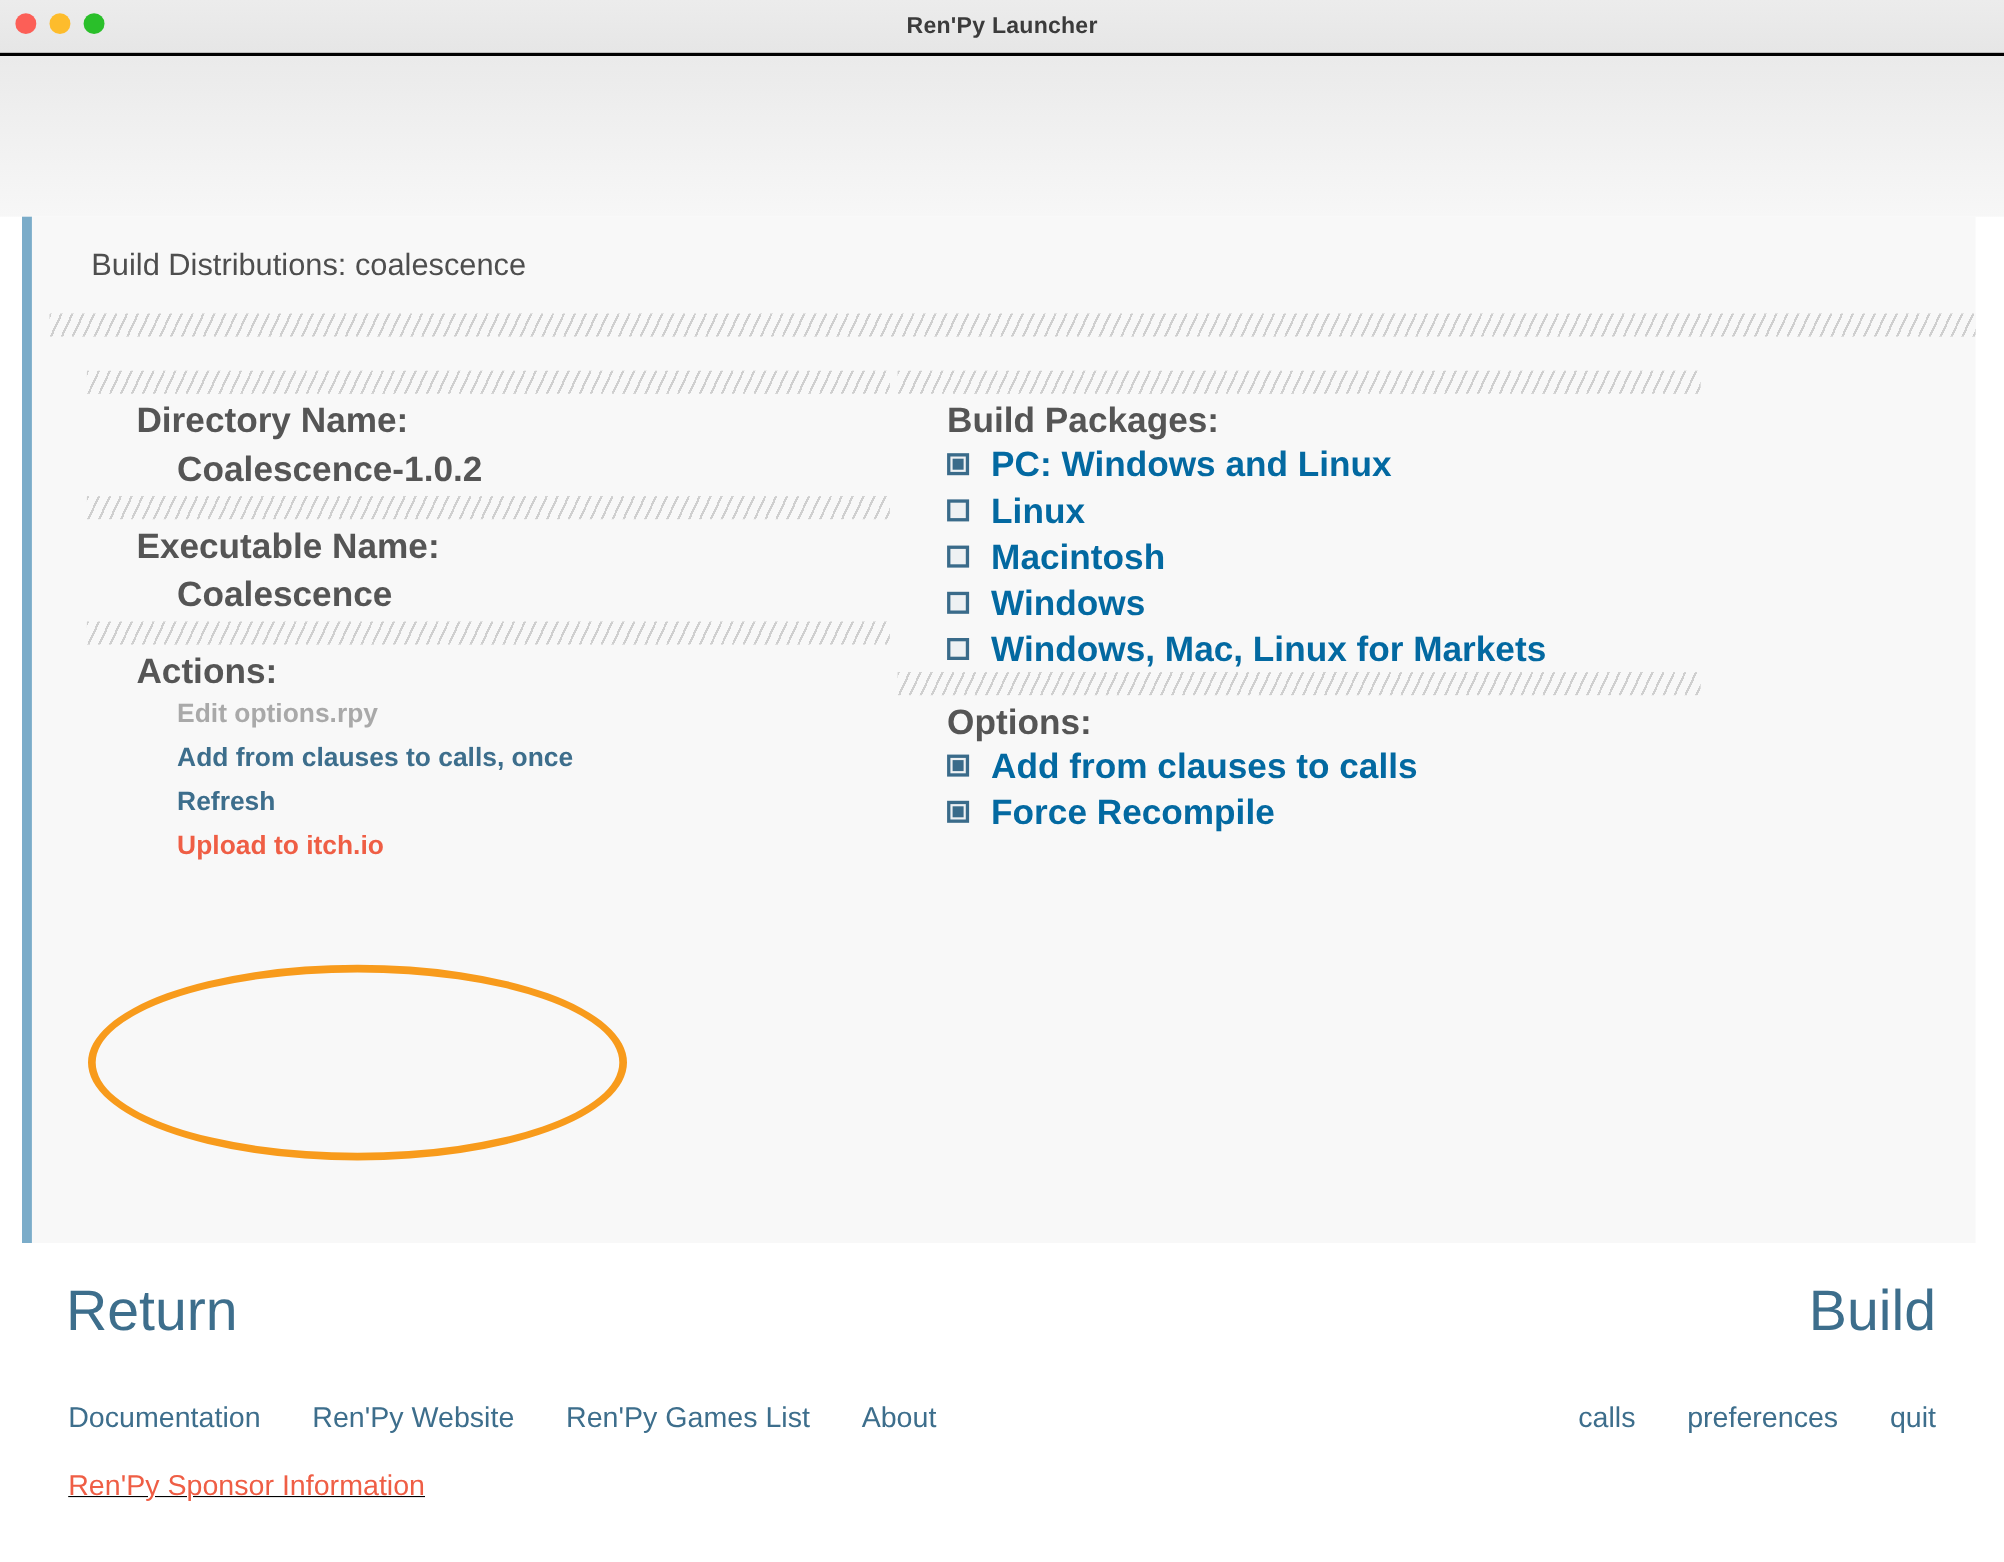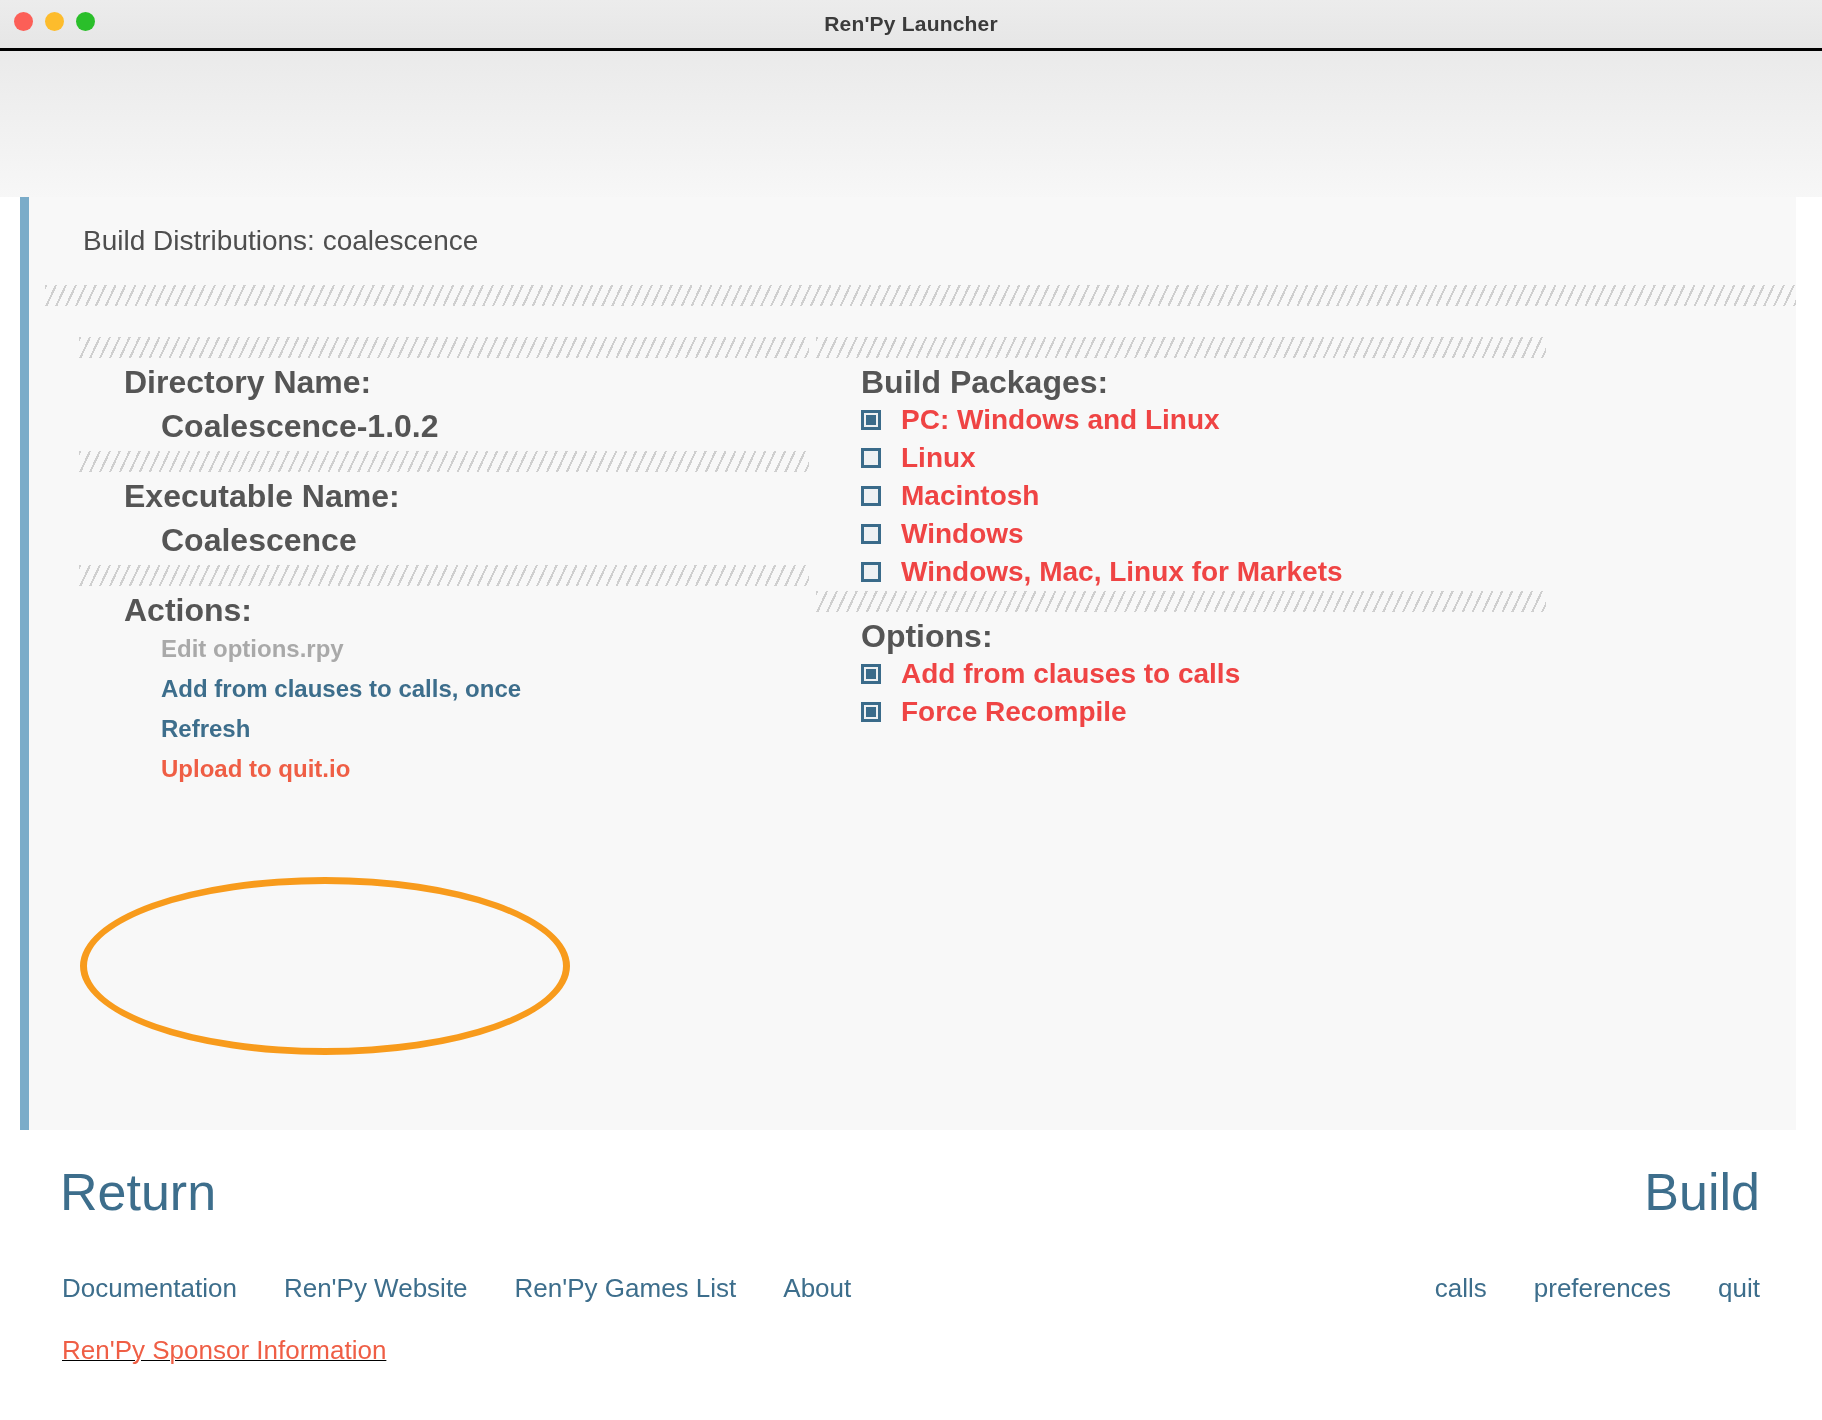--- a/index.html
+++ b/index.html
@@ -164,22 +164,22 @@
     position: relative;
   }
   .cbox.checked::after {
     content: "";
     position: absolute;
     left: 2px; top: 2px;
     width: 10px; height: 10px;
     background: #3a6b8a;
   }
   .check-label {
-    font-size: 28px;
-    color: #ef4444;
+    font-size: 32px;
+    color: #0369a1;
     white-space: nowrap;
     line-height: 1;
   }
 
   
   .btn-return, .btn-build {
     position: absolute;
     font-size: 52px;
     color: #3d6e8c;
     cursor: pointer;
@@ -262,21 +262,21 @@
           <div class="group-value">Coalescence</div>
         </div>
 
         <div class="group">
           <div class="group-rule"></div>
           <div class="group-label">Actions:</div>
 
           <div class="action disabled">Edit options.rpy</div>
           <div class="action">Add from clauses to calls, once</div>
           <div class="action">Refresh</div>
-          <div class="action alert">Upload to quit.io</div>
+          <div class="action alert">Upload to itch.io</div>
         </div>
 
       </div>
 
       <div class="col col-right">
 
         <div class="group">
           <div class="group-rule"></div>
           <div class="group-label">Build Packages:</div>
 

